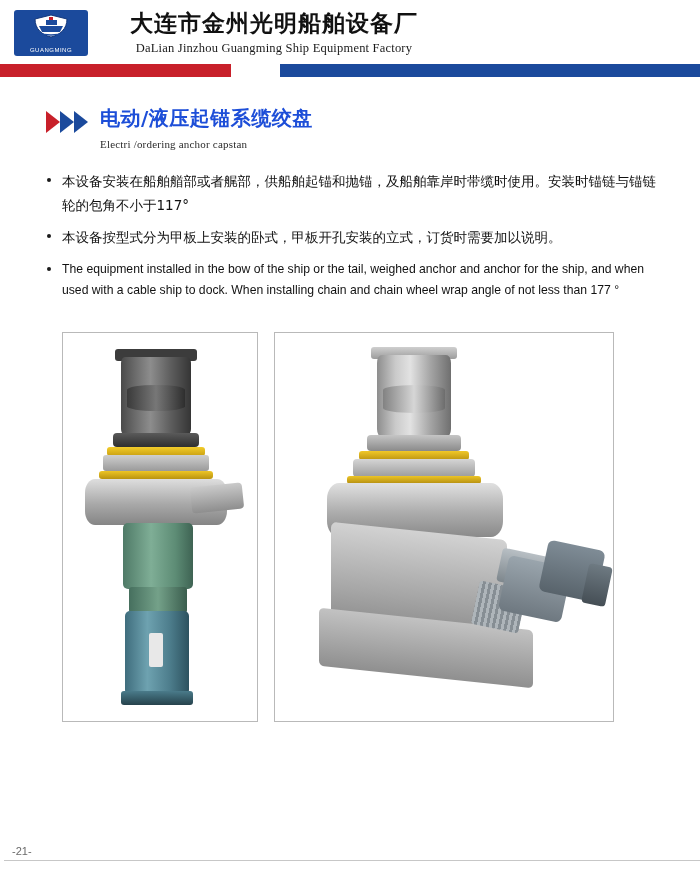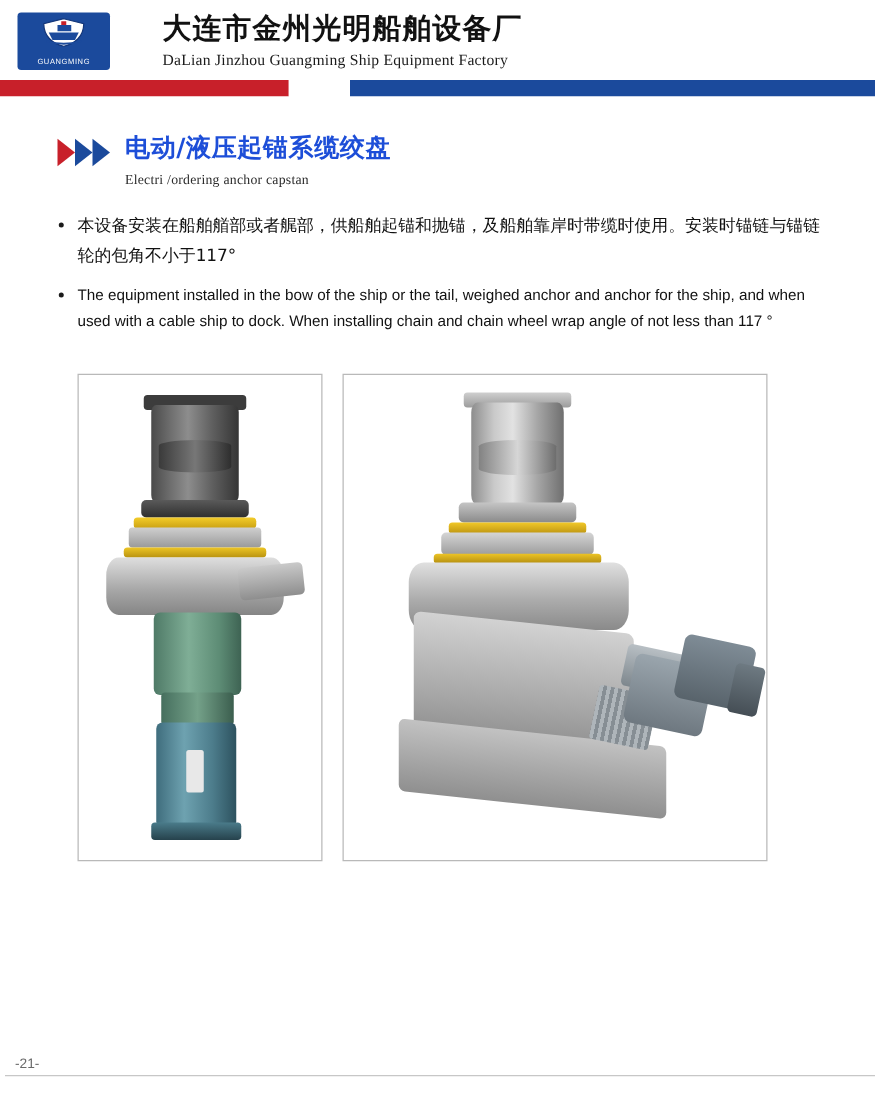--- a/index.html
+++ b/index.html
@@ -61,20 +61,21 @@
     color: #111111;
     line-height: 1.15;
     font-family: "DejaVu Sans", "Liberation Sans", sans-serif;
   }
   .en-company {
     font-size: 12.5px;
     color: #1a1a1a;
     margin-top: 4px;
     letter-spacing: 0.2px;
     font-family: "Liberation Serif", serif;
+    text-align: center;
   }
 
   
   .bar {
     display: flex;
     height: 13px;
     width: 100%;
     margin-top: 2px;
   }
   .bar .red  { flex: 0 0 33%; background: #c8202a; }
@@ -296,23 +297,24 @@
   </div>
   <div class="sect-text">
     <div class="sect-cn">电动/液压起锚系缆绞盘</div>
     <div class="sect-en">Electri /ordering  anchor capstan</div>
   </div>
 </div>
 
 <div class="copy">
   <ul class="bullets">
     <li class="cn-body">本设备安装在船舶艏部或者艉部，供船舶起锚和抛锚，及船舶靠岸时带缆时使用。安装时锚链与锚链轮的包角不小于117°</li>
+    <li class="cn-body">本设备按型式分为甲板上安装的卧式，甲板开孔安装的立式，订货时需要加以说明。</li>
   </ul>
   <ul class="bullets en-block">
-    <li class="en-body">The equipment installed in the bow of the ship or the tail, weighed anchor and anchor for the ship, and when used with a cable ship to dock. When installing chain and chain wheel wrap angle of not less than 117 °</li>
+    <li class="en-body">The equipment installed in the bow of the ship or the tail, weighed anchor and anchor for the ship, and when used with a cable ship to dock. When installing chain and chain wheel wrap angle of not less than 177 °</li>
   </ul>
 </div>
 
 <div class="photos">
 
   <div class="frame left">
     <div class="mach l-drum-top"></div>
     <div class="mach l-drum"></div>
     <div class="mach l-drum-waist"></div>
     <div class="mach l-drum-base"></div>

